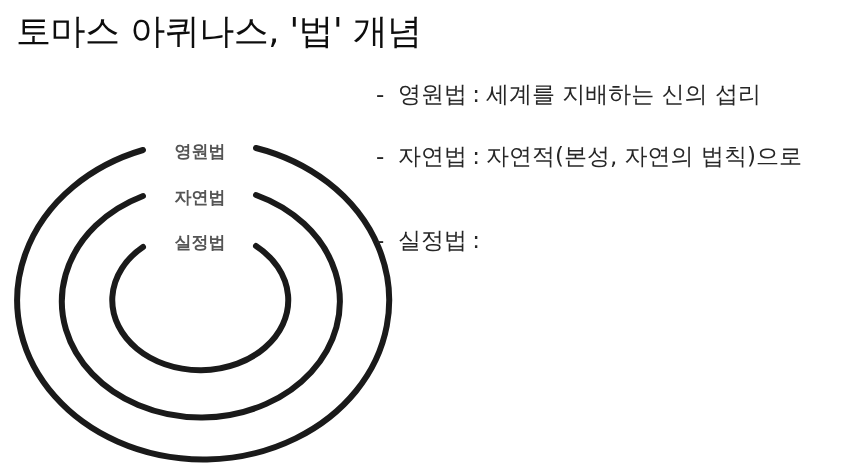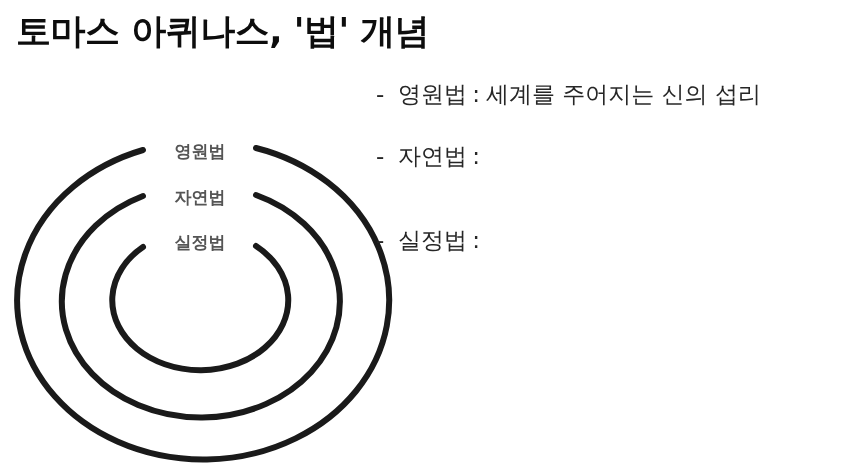--- a/index.html
+++ b/index.html
@@ -13,21 +13,21 @@
       position: relative;
       overflow: hidden;
       font-family: "DejaVu Sans", "Liberation Sans", sans-serif;
       color: #1a1a1a;
     }
     .title {
       position: absolute;
       left: 16px;
       top: 8px;
       font-size: 35px;
-      font-weight: bold;
+      font-weight: normal;
       color: #0d0d0d;
       letter-spacing: -0.5px;
       white-space: nowrap;
     }
     .diagram {
       position: absolute;
       left: 0;
       top: 0;
       width: 853px;
       height: 468px;
@@ -89,29 +89,30 @@
 <div class="ring-label" style="left:150px; top:140px;">영원법</div>
 <div class="ring-label" style="left:150px; top:186px;">자연법</div>
 <div class="ring-label" style="left:150px; top:231px;">실정법</div>
 
 <div class="defs">
   <div class="def-row" style="top:0px;">
     <span class="def-dash">-</span>
     <span class="def-term">영원법</span>
     <span class="def-colon">:</span>
     <span class="def-desc">
-      <span>세계를 주어지는 신의 섭리</span>
+      <span>세계를 지배하는 신의 섭리</span>
     </span>
   </div>
 
   <div class="def-row" style="top:62px;">
     <span class="def-dash">-</span>
     <span class="def-term">자연법</span>
     <span class="def-colon">:</span>
     <span class="def-desc">
+      <span>자연적(본성, 자연의 법칙)으로</span>
     </span>
   </div>
 
   <div class="def-row" style="top:146px;">
     <span class="def-dash">-</span>
     <span class="def-term">실정법</span>
     <span class="def-colon">:</span>
   </div>
 </div>
 

